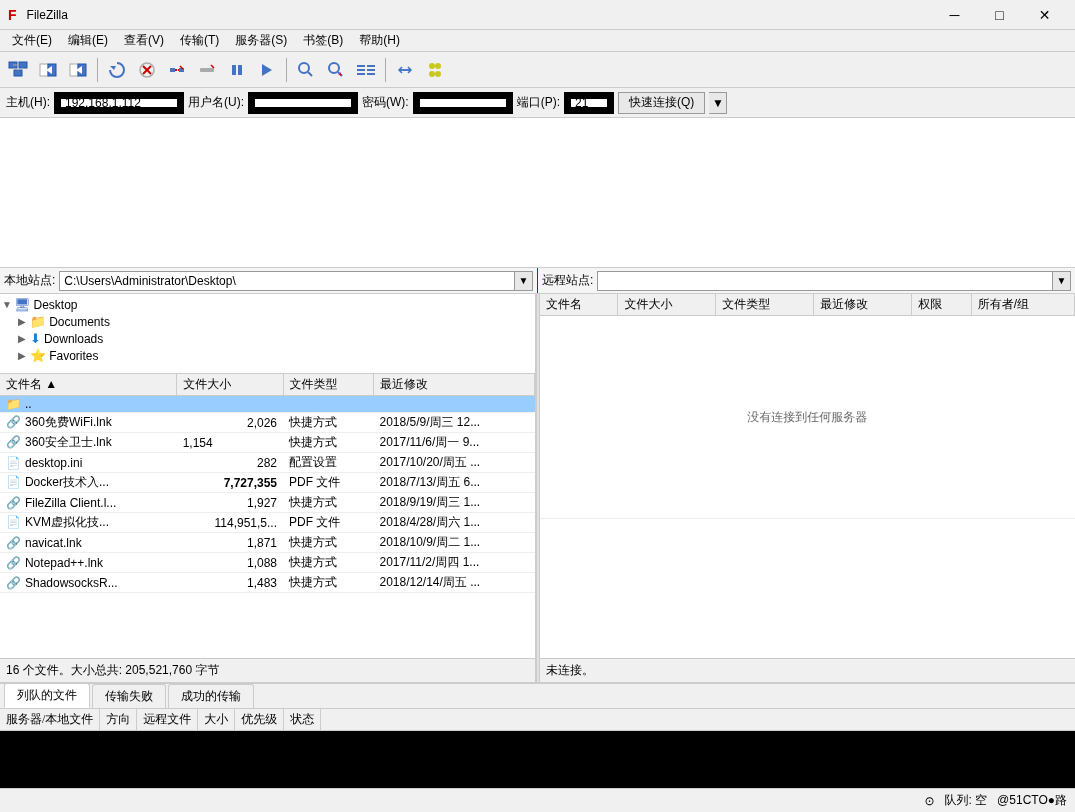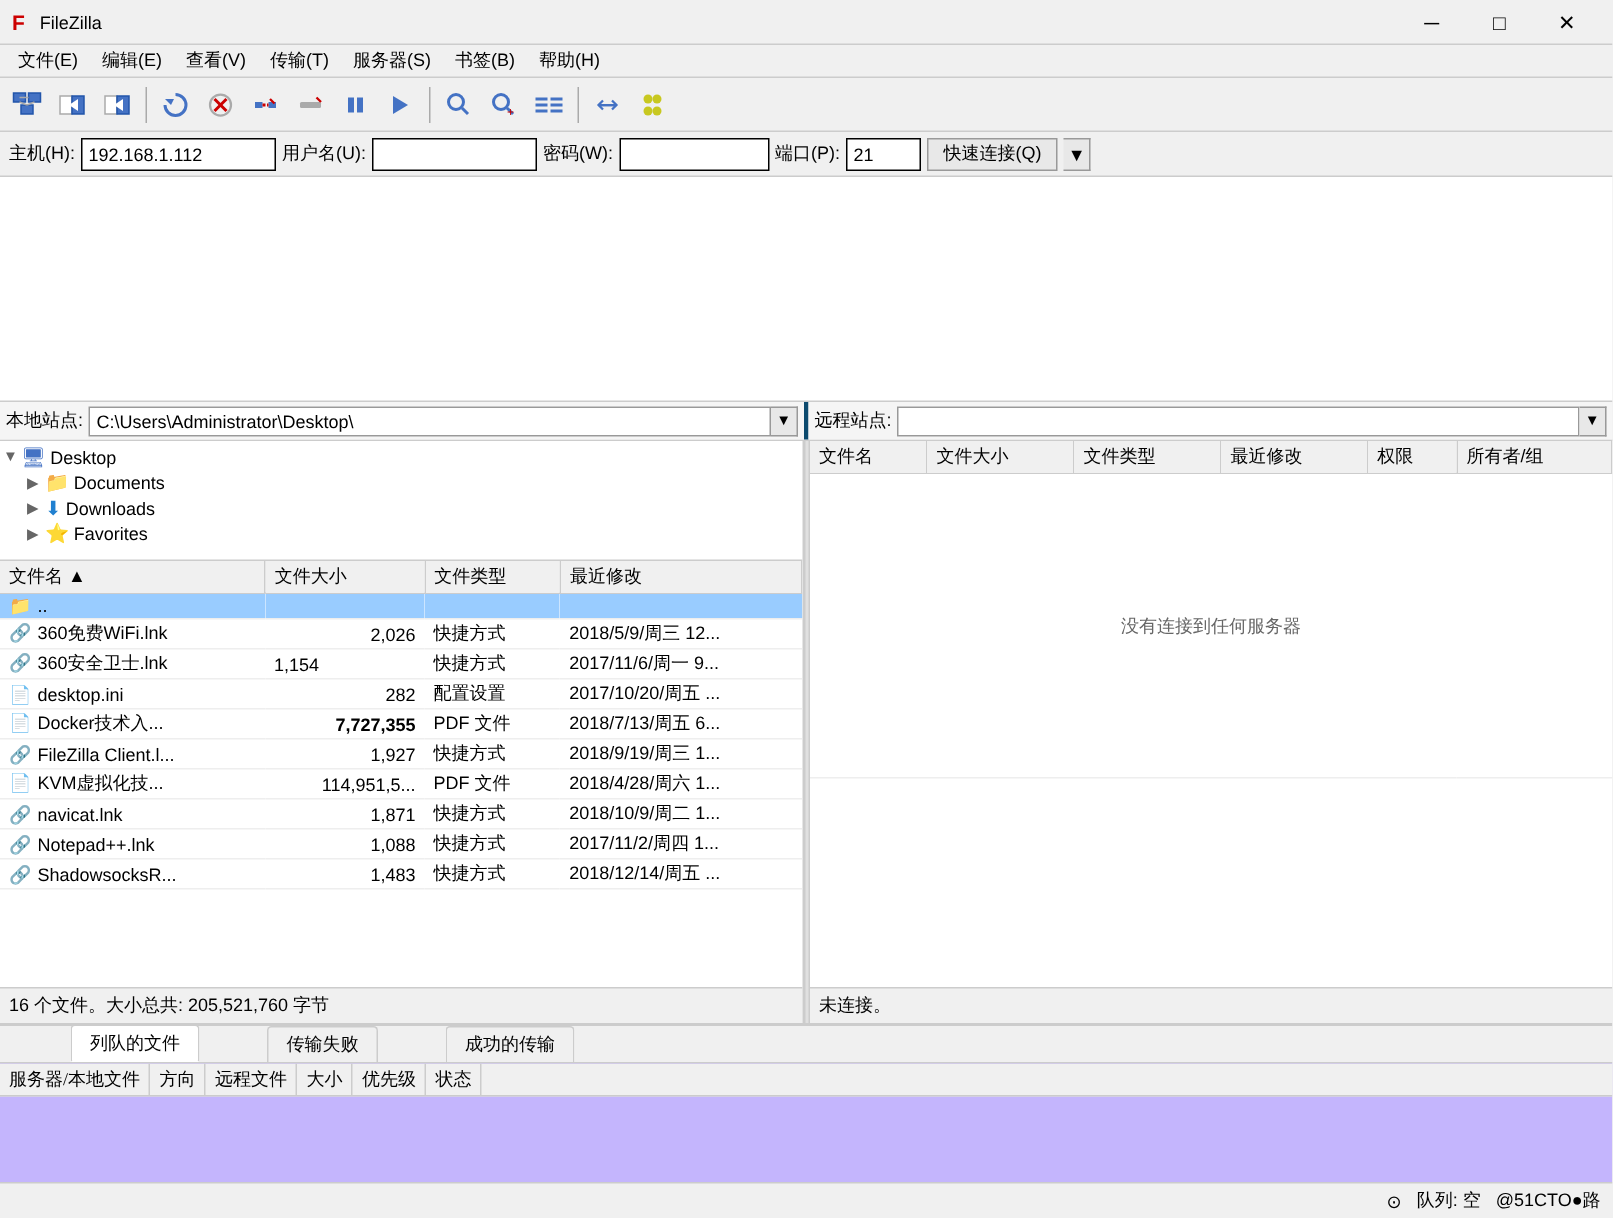--- a/index.html
+++ b/index.html
@@ -17,35 +17,35 @@
     .menu-item { padding: 2px 8px; cursor: pointer; font-size: 12px; }
     
     
     #toolbar { background: #f0f0f0; height: 36px; display: flex; align-items: center; padding: 2px 4px; border-bottom: 1px solid #ccc; gap: 2px; }
     .toolbar-btn { width: 28px; height: 28px; border: 1px solid transparent; background: transparent; cursor: pointer; display: flex; align-items: center; justify-content: center; font-size: 14px; border-radius: 2px; }
     .toolbar-sep { width: 1px; height: 24px; background: #aaa; margin: 0 3px; }
     
     
     #quickconnect { background: #f0f0f0; height: 30px; display: flex; align-items: center; padding: 2px 6px; border-bottom: 1px solid #ccc; gap: 4px; }
     .qc-label { font-size: 12px; white-space: nowrap; }
-    .qc-input { height: 22px; border: 1px solid #000000; font-size: 12px; padding: 0 4px; }
+    .qc-input { height: 22px; border: 7px solid #000000; font-size: 12px; padding: 0 4px; }
     #host-input { width: 130px; }
     #user-input { width: 110px; }
     #pass-input { width: 100px; }
     #port-input { width: 50px; }
     #connect-btn { height: 22px; padding: 0 10px; background: #e8e8e8; border: 1px solid #999; cursor: pointer; font-size: 12px; white-space: nowrap; }
     #connect-dropdown { width: 18px; height: 22px; background: #e8e8e8; border: 1px solid #999; border-left: none; cursor: pointer; display: flex; align-items: center; justify-content: center; }
     
     
     #logarea { background: white; height: 150px; border-bottom: 1px solid #ccc; overflow-y: auto; padding: 2px 4px; position: relative; }
     #logarea-content { font-size: 12px; color: #333; }
     
     
     #sitebars { display: flex; height: 26px; border-bottom: 1px solid #ccc; }
-    #local-sitebar { flex: 1; display: flex; align-items: center; padding: 0 4px; background: #f5f5f5; border-right: 3px solid #0c4a6e; }
+    #local-sitebar { flex: 1; display: flex; align-items: center; padding: 0 4px; background: #f5f5f5; border-right: 1px solid #0c4a6e; }
     #remote-sitebar { flex: 1; display: flex; align-items: center; padding: 0 4px; background: #f5f5f5; }
     .sitebar-label { font-size: 12px; margin-right: 4px; white-space: nowrap; }
     .sitebar-path { flex: 1; height: 20px; border: 1px solid #999; font-size: 12px; padding: 1px 4px; background: white; }
     .sitebar-dropdown { width: 18px; height: 20px; background: #e8e8e8; border: 1px solid #999; border-left: none; cursor: pointer; display: flex; align-items: center; justify-content: center; font-size: 10px; }
     
     
     #local-panel { flex: 1; display: flex; flex-direction: column; border-right: 1px solid #ccc; overflow: hidden; }
     #remote-panel { flex: 1; display: flex; flex-direction: column; overflow: hidden; }
     
     
@@ -63,23 +63,23 @@
     .file-table th:first-child { border-left: none; }
     .file-table td { padding: 1px 6px; font-size: 12px; border-bottom: 1px solid #eee; white-space: nowrap; overflow: hidden; text-overflow: ellipsis; max-width: 150px; }
     .file-table tr.selected { background: #99ccff; }
     
     
     #local-status { height: 24px; background: #f0f0f0; border-top: 1px solid #ccc; display: flex; align-items: center; padding: 0 6px; font-size: 12px; }
     #remote-status { height: 24px; background: #f0f0f0; border-top: 1px solid #ccc; display: flex; align-items: center; padding: 0 6px; font-size: 12px; }
     
     
     #queue-tabs { height: 26px; background: #f0f0f0; border-top: 2px solid #ccc; display: flex; align-items: flex-end; padding: 0 4px; }
-    .queue-tab { padding: 3px 12px; border: 1px solid #ccc; border-bottom: none; background: #f0f0f0; cursor: pointer; font-size: 12px; margin-right: 2px; border-radius: 3px 3px 0 0; margin-left: 43px; }
+    .queue-tab { padding: 3px 12px; border: 1px solid #ccc; border-bottom: none; background: #f0f0f0; cursor: pointer; font-size: 12px; margin-right: 2px; border-radius: 3px 3px 0 0; }
     .queue-tab.active { background: white; border-bottom: 1px solid white; }
-    #queue-panel { height: 80px; background: #c4b5fd; border-top: 1px solid #ccc; overflow: auto; font-family: Liberation Serif, serif; }
+    #queue-panel { height: 80px; background: #000000; border-top: 1px solid #ccc; overflow: auto; font-family: Liberation Serif, serif; }
     #queue-header { display: flex; background: #f0f0f0; border-bottom: 1px solid #ccc; }
     .queue-col { padding: 2px 6px; border-right: 1px solid #ccc; font-size: 12px; font-weight: normal; }
     
     
     #statusbar { height: 24px; background: #f0f0f0; border-top: 1px solid #ccc; display: flex; align-items: center; padding: 0 8px; justify-content: flex-end; gap: 10px; font-size: 12px; }
     
     
     .remote-center { display: flex; align-items: center; justify-content: center; height: 200px; font-size: 12px; color: #666; }
     
     

